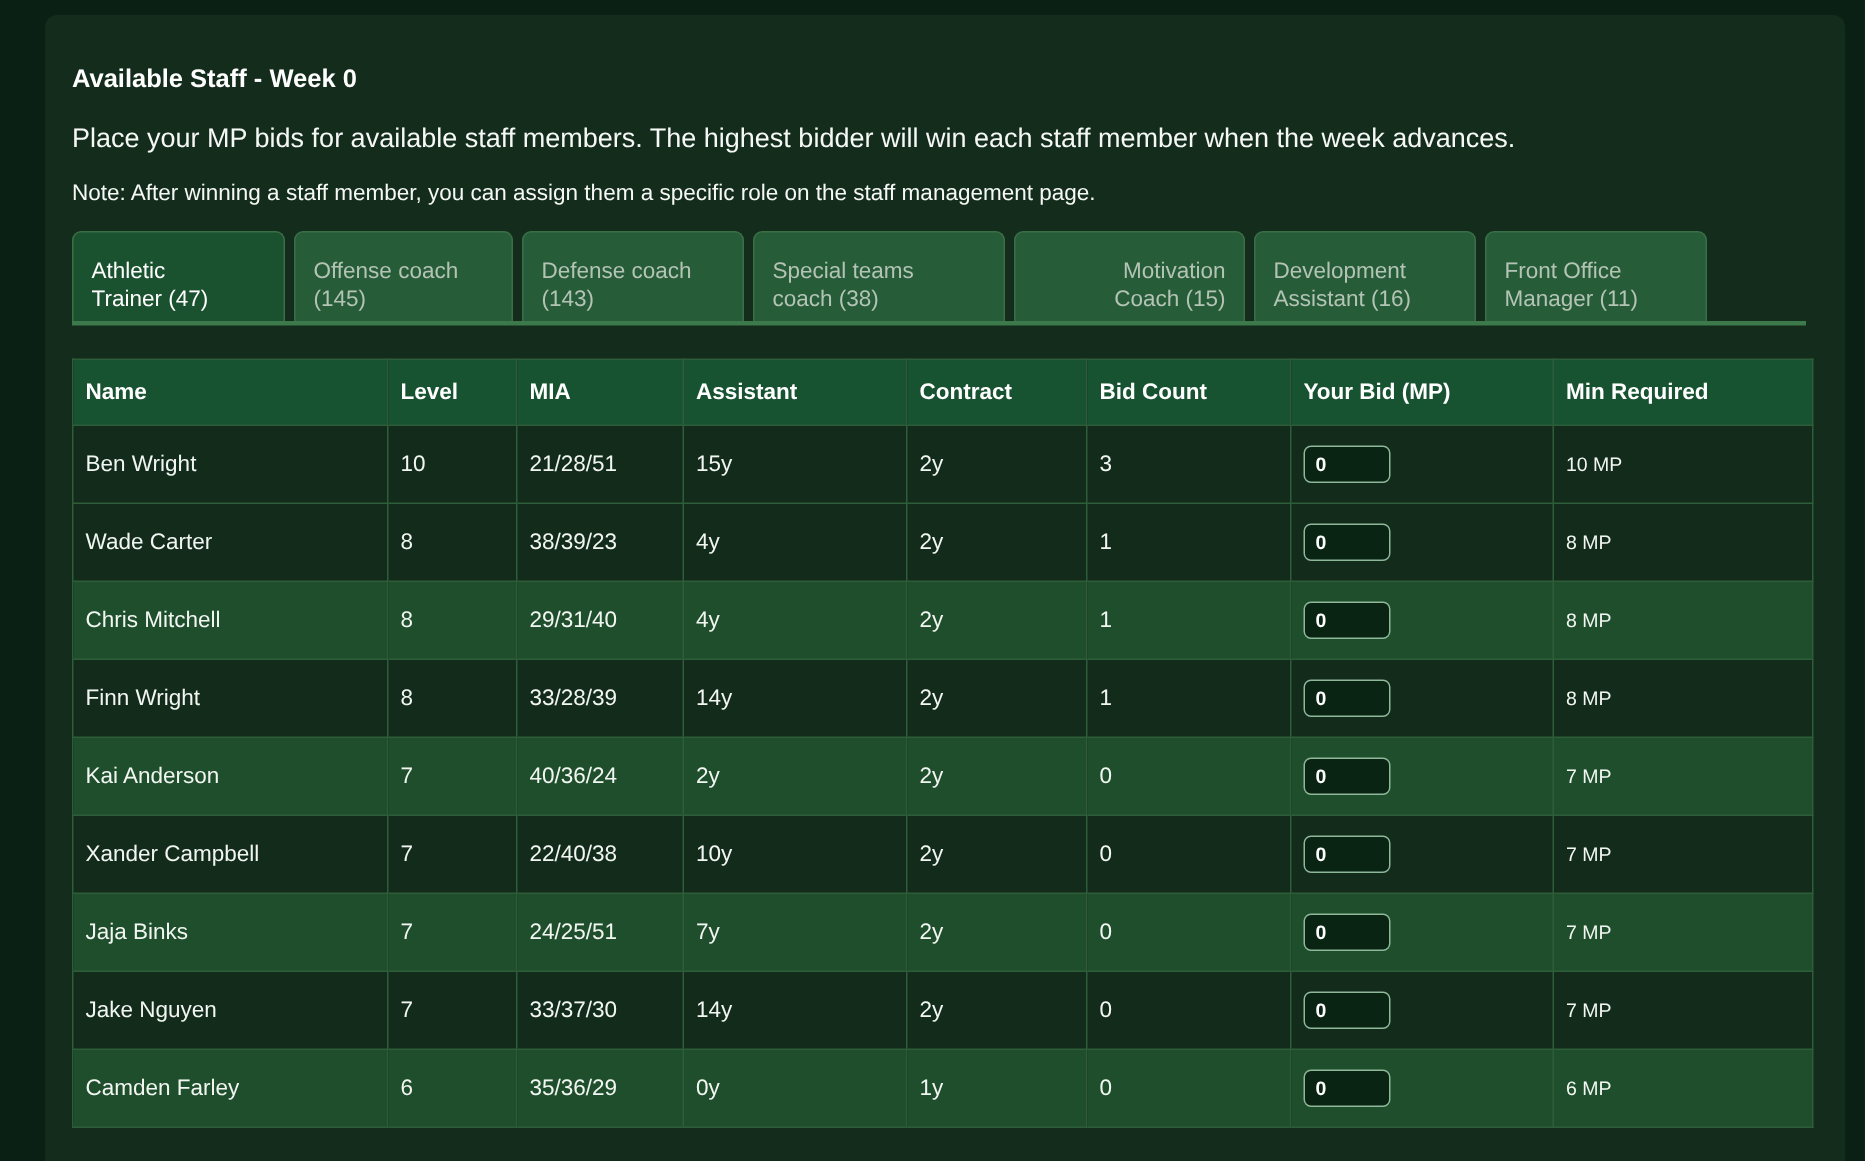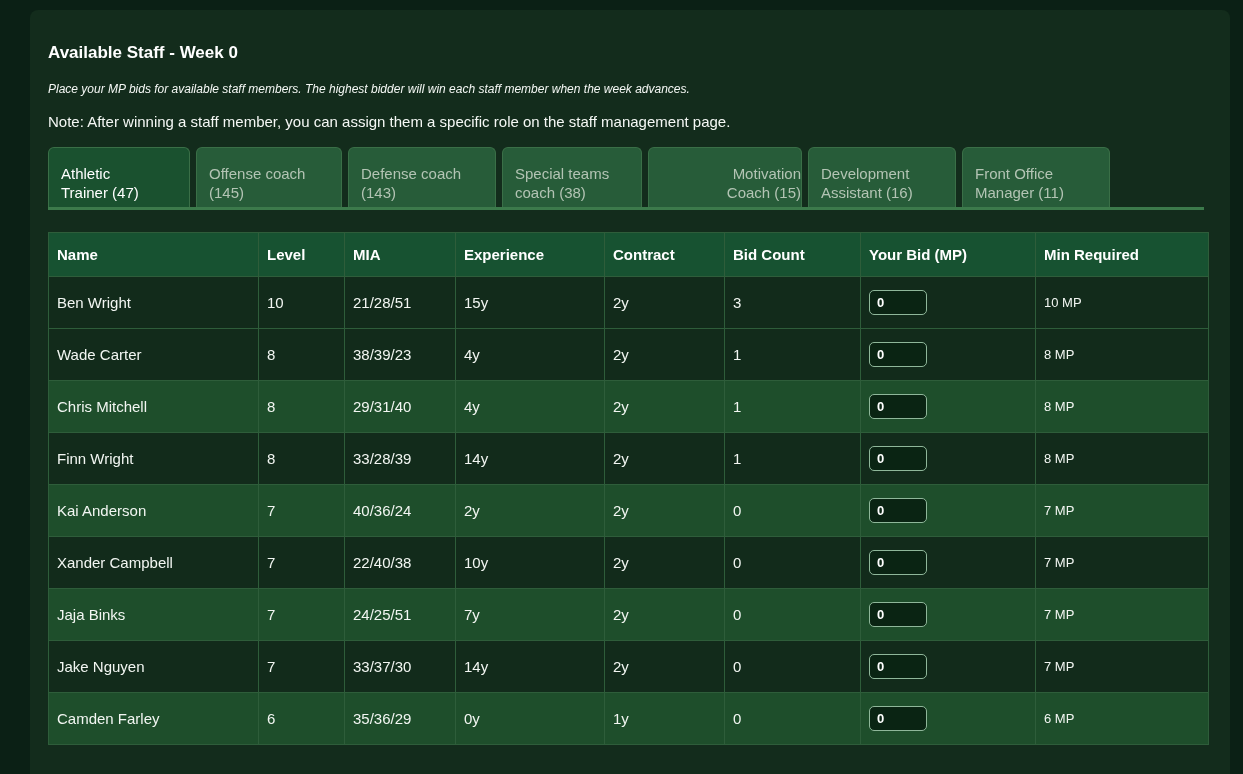--- a/index.html
+++ b/index.html
@@ -33,55 +33,55 @@
     height:920px;
     background:var(--card-bg);
     border-radius:8px;
     padding:16px 18px 18px 18px;
   }
   .page-title{
     font-size:17px;font-weight:700;color:#ffffff;
     margin:17px 0 0 0;
   }
   .page-desc{
-    font-size:12px;margin:19px 0 0 0;color:#f5f8f5;font-style:italic;
+    font-size:18px;margin:19px 0 0 0;color:#f5f8f5;
   }
   .page-note{
     font-size:15px;margin:17px 0 0 0;color:#f5f8f5;
   }
   .page-note b{font-weight:400;}
   .tab-strip{
     display:flex;gap:6px;align-items:stretch;
     margin-top:17px;
     border-bottom:3px solid var(--tab-underline);
     width:1156px;
   }
   .tab{
     height:60px;
     background:var(--tab-inactive-bg);
     border:1px solid var(--tab-border);
     border-bottom:none;
     border-radius:6px 6px 0 0;
     color:var(--tab-inactive-text);
     font-size:15px;line-height:19px;
     text-align:left;
-    padding:11px 0 0 12px;
+    padding:11px 12px 0 12px;
     cursor:pointer;
     font-family:"Liberation Sans", sans-serif;
     display:block;
   }
   .tab.active{
     background:var(--tab-active-bg);
     color:#ffffff;
   }
   .tab span{display:block;pointer-events:none;}
   .tab:nth-child(1){width:142px;}
   .tab:nth-child(2){width:146px;}
   .tab:nth-child(3){width:148px;}
-  .tab:nth-child(4){width:140px;}
+  .tab:nth-child(4){width:168px;}
   .tab:nth-child(5){width:154px;text-align:right;}
   .tab:nth-child(6){width:148px;}
   .tab:nth-child(7){width:148px;}
   table.staff{
     margin-top:22px;
     width:1160px;
     border-collapse:collapse;
     table-layout:fixed;
     font-size:15px;
   }
@@ -169,21 +169,21 @@
       <col class="c-contract">
         <col class="c-bidcount">
         <col class="c-yourbid">
         <col class="c-minreq">
     </colgroup>
     <thead>
       <tr>
           <th>Name</th>
           <th>Level</th>
           <th>MIA</th>
-          <th>Experience</th>
+          <th>Assistant</th>
           <th>Contract</th>
           <th>Bid Count</th>
           <th>Your Bid (MP)</th>
           <th>Min Required</th>
         </tr>
     </thead>
     <tbody>
         <tr class="odd">
           <td>Ben Wright</td>
           <td>10</td>

